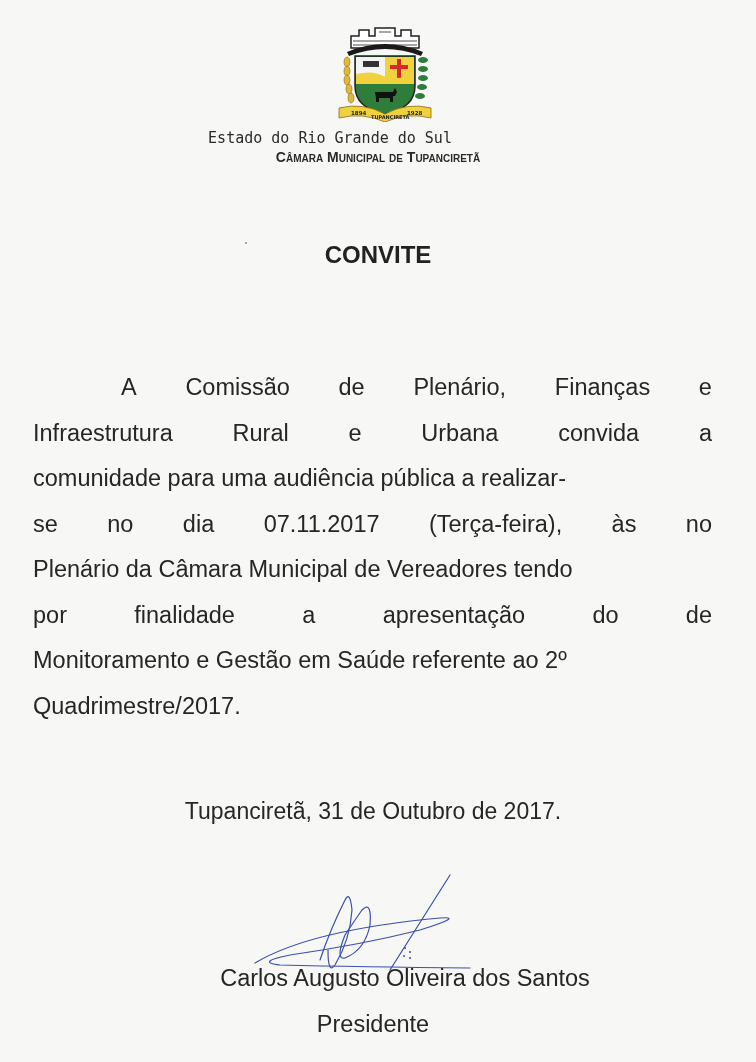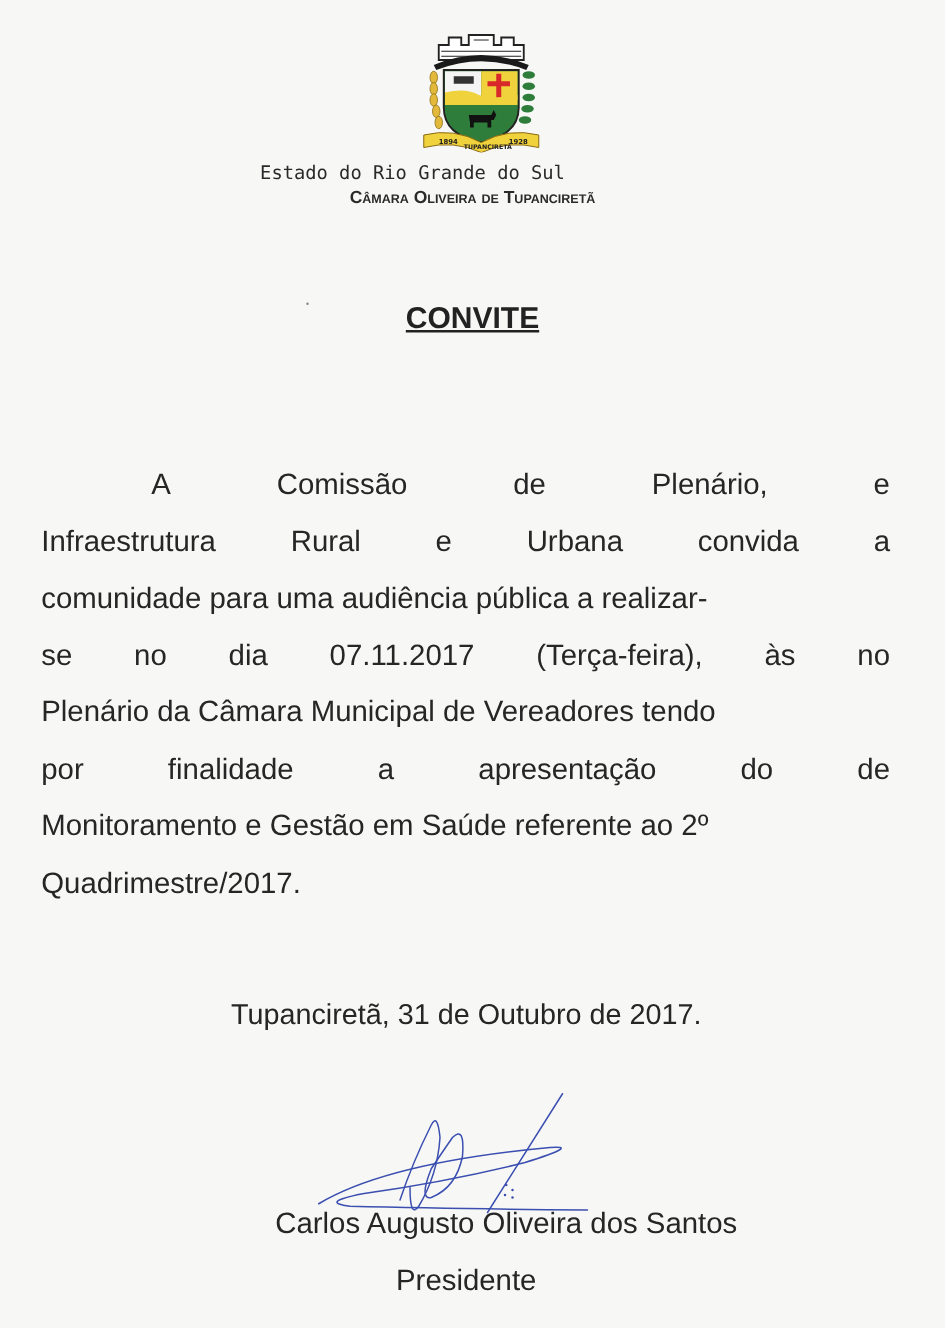--- a/index.html
+++ b/index.html
@@ -23,21 +23,21 @@
     position: absolute; left: 0; width: 756px; top: 149px;
     text-align: center;
     font-family: "Liberation Sans", sans-serif;
     font-weight: bold; font-size: 14px; color: #2a2a2a;
     font-variant: small-caps;
   }
   .title {
     position: absolute; left: 0; width: 756px; top: 241px;
     text-align: center;
     font-family: "Liberation Sans", sans-serif;
-    font-weight: bold; font-size: 24px; color: #222; text-decoration: underline;
+    font-weight: bold; font-size: 24px; color: #222;
   }
 
   .body-text {
     position: absolute; left: 33px; width: 679px; top: 365px;
     font-family: "Liberation Sans Narrow", "Liberation Sans", sans-serif;
     font-size: 23.5px; line-height: 45.5px;
     color: #262626;
   }
   .line { display: block; white-space: nowrap; }
   .justify { display: flex; justify-content: space-between; }
@@ -108,32 +108,33 @@
       <ellipse cx="87" cy="82" rx="5" ry="3"></ellipse>
     </g>
 
     <path d="M6 94 Q30 88 52 100 Q74 88 98 94 L98 104 Q74 98 52 108 Q30 98 6 104 Z" fill="#f0d23c" stroke="#8a6a14" stroke-width="0.8"></path>
     <text x="18" y="101" font-size="5.5" font-family="DejaVu Sans, sans-serif" font-weight="bold" fill="#222">1894</text>
     <text x="38" y="105" font-size="5" font-family="DejaVu Sans, sans-serif" font-weight="bold" fill="#222">TUPANCIRETÃ</text>
     <text x="74" y="101" font-size="5.5" font-family="DejaVu Sans, sans-serif" font-weight="bold" fill="#222">1928</text>
   </svg>
 
   <div class="header-state">Estado do Rio Grande do Sul</div>
-  <div class="header-camara">Câmara Oliveira de Tupanciretã</div>
+  <div class="header-camara">Câmara Municipal de Tupanciretã</div>
 
   <div class="speck" style="left:245px;top:242px;"></div>
 
   <div class="title">CONVITE</div>
 
   <div class="body-text">
     <div class="line justify indent">
       <span>A</span>
       <span>Comissão</span>
       <span>de</span>
       <span>Plenário,</span>
+      <span>Finanças</span>
       <span>e</span>
     </div>
     <div class="line justify">
       <span>Infraestrutura</span>
       <span>Rural</span>
       <span>e</span>
       <span>Urbana</span>
       <span>convida</span>
       <span>a</span>
     </div>

